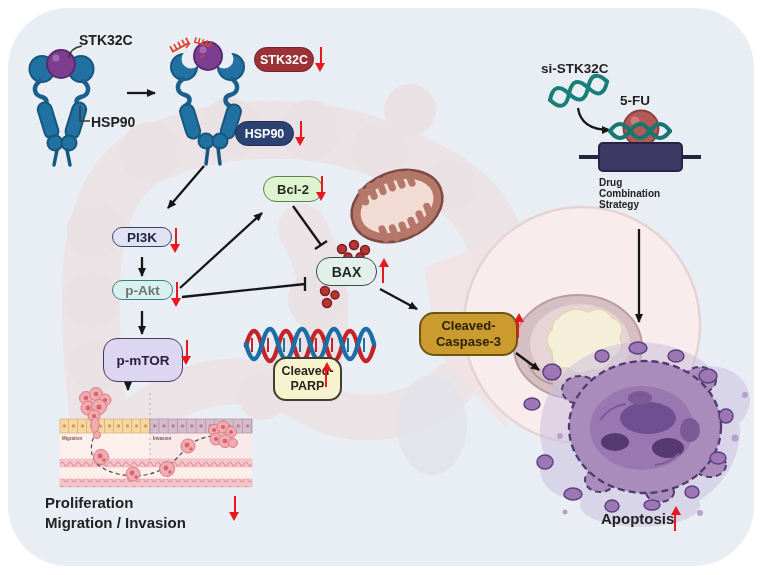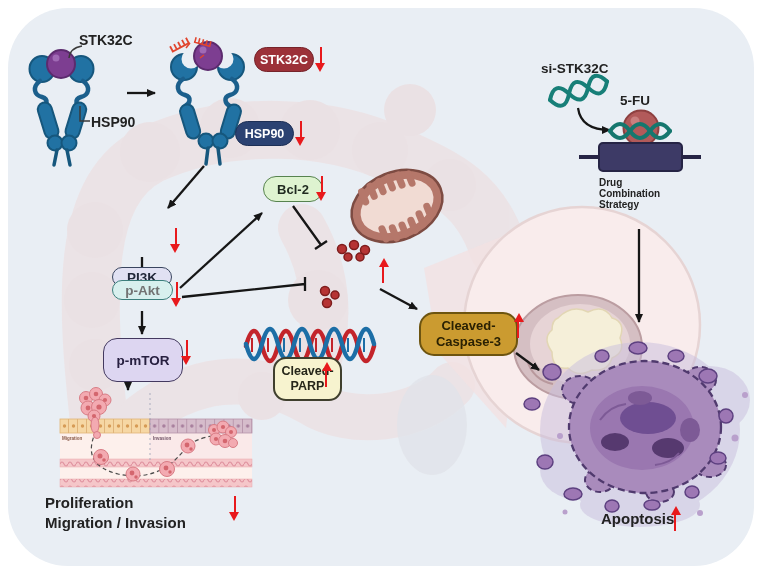--- a/index.html
+++ b/index.html
@@ -7,21 +7,21 @@
          font-family:Liberation Sans, sans-serif;}
   .panel{position:absolute;left:8px;top:8px;width:746px;height:558px;background:#e9eef4;border-radius:60px;}
   svg.art{position:absolute;left:0;top:0;width:764px;height:575px;}
 
   .lbl{position:absolute;font-weight:bold;color:#222;white-space:nowrap;}
   .badge{position:absolute;display:flex;align-items:center;justify-content:center;
          font-weight:bold;border-radius:14px;box-sizing:border-box;text-align:center;}
   .b-stk32c{left:254px;top:47px;width:60px;height:25px;background:#9c3138;color:#fff;font-size:12.5px;border:1.5px solid #76232a;}
   .b-hsp90{left:235px;top:121px;width:59px;height:25px;background:#2b4272;color:#fff;font-size:12.5px;border:1.5px solid #1d2f55;}
   .b-bcl2{left:263px;top:176px;width:60px;height:26px;background:#def3d0;color:#1f2a1f;font-size:13px;border:1.8px solid #57834f;}
-  .b-pi3k{left:112px;top:227px;width:60px;height:20px;background:#e1e1f3;color:#22283a;font-size:13.5px;border:1.8px solid #39455f;margin-top:40px;}
+  .b-pi3k{left:112px;top:227px;width:60px;height:20px;background:#e1e1f3;color:#22283a;font-size:13.5px;border:1.8px solid #39455f;}
   .b-pakt{left:112px;top:280px;width:61px;height:20px;background:#d8f0ee;color:#737373;font-size:13.5px;border:1.8px solid #3c7f7c;}
   .b-pmtor{left:103px;top:338px;width:80px;height:44px;background:#ddd6f1;color:#272040;font-size:13.5px;border:1.8px solid #43395f;}
   .b-bax{left:316px;top:257px;width:61px;height:29px;background:#e3efe9;color:#1d2528;font-size:14px;border:1.8px solid #374850;}
   .b-parp{left:273px;top:357px;width:69px;height:44px;background:#f7f3cf;color:#26261a;font-size:12.5px;line-height:1.18;border:2px solid #3f3f2d;border-radius:13px;flex-direction:column;}
   .b-casp3{left:419px;top:312px;width:99px;height:44px;background:#cb9b30;color:#2a2103;font-size:13px;line-height:1.2;border:2px solid #6d5410;border-radius:15px;flex-direction:column;}
 
   .trend{position:absolute;width:12px;height:28px;}
   .trend .stem{position:absolute;left:4.8px;top:1px;width:2.6px;height:19px;background:#e8191c;}
   .trend .head{position:absolute;left:0.3px;top:17px;width:0;height:0;
                border-left:5.7px solid transparent;border-right:5.7px solid transparent;border-top:9px solid #e8191c;}
@@ -313,20 +313,21 @@
 
   <div class="lbl" style="left:79px;top:32px;font-size:14px;">STK32C</div>
   <div class="lbl" style="left:91px;top:114px;font-size:14px;">HSP90</div>
 
   <div class="badge b-stk32c">STK32C</div>
   <div class="badge b-hsp90">HSP90</div>
   <div class="badge b-bcl2">Bcl-2</div>
   <div class="badge b-pi3k">PI3K</div>
   <div class="badge b-pakt">p-Akt</div>
   <div class="badge b-pmtor">p-mTOR</div>
+  <div class="badge b-bax">BAX</div>
   <div class="badge b-parp">
     <span>Cleaved-</span>
     <span>PARP</span>
   </div>
   <div class="badge b-casp3">
     <span>Cleaved-</span>
     <span>Caspase-3</span>
   </div>
 
   <div class="lbl" style="left:541px;top:61px;font-size:13.5px;">si-STK32C</div>

